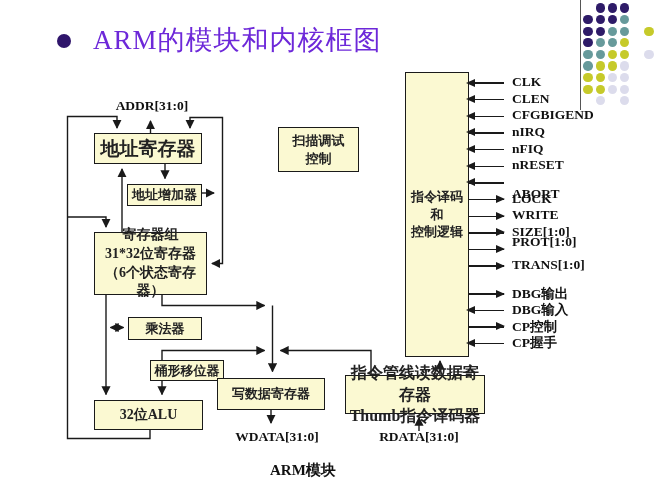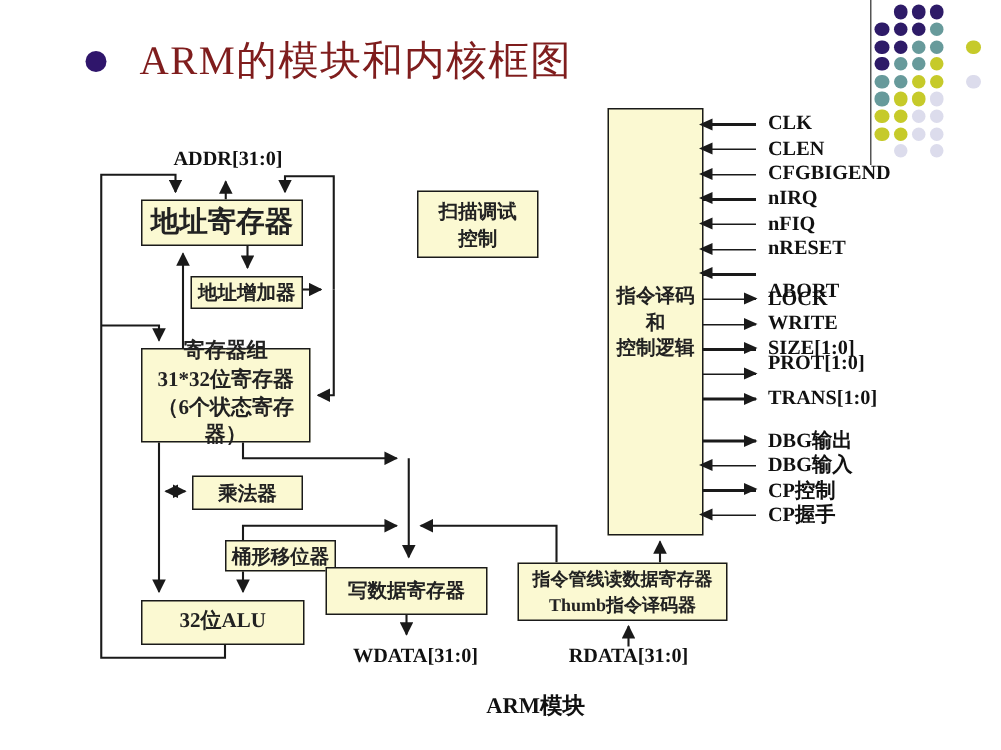--- a/index.html
+++ b/index.html
@@ -6,42 +6,42 @@
   .slide{
     position:relative;width:667px;height:500px;background:#ffffff;overflow:hidden;
     font-family:"Liberation Serif","DejaVu Serif",serif;
   }
   .title-bullet{
     position:absolute;left:57px;top:34px;width:14px;height:14px;border-radius:50%;
     background:var(--bullet,#2f156b);
   }
   .page-title{
     position:absolute;left:93px;top:22px;margin:0;font-size:27px;font-weight:400;
-    color:#7f1d1d;letter-spacing:1px;white-space:nowrap;text-align:center;
+    color:#6d28d9;letter-spacing:1px;white-space:nowrap;text-align:center;
   }
   .divider-v{position:absolute;left:580px;top:0;width:1px;height:110px;background:#555;}
   .dot{position:absolute;border-radius:50%;width:9.4px;height:9.4px;}
   .box{
     position:absolute;background:var(--boxfill,#fbf9d2);border:1.2px solid #1a1a1a;
     display:flex;align-items:center;justify-content:center;text-align:center;
     white-space:pre-line;font-weight:600;color:#222;line-height:1.35;
   }
   .lbl{
     position:absolute;font-weight:600;color:#111;text-align:center;white-space:nowrap;
     font-size:13.5px;
   }
   .wires{position:absolute;left:0;top:0;z-index:1;}
   .box,.lbl{z-index:2;}
   .sig-line{position:absolute;height:1.5px;background:#1a1a1a;z-index:2;}
   .sig-arr{position:absolute;width:0;height:0;border-top:4.5px solid transparent;
     border-bottom:4.5px solid transparent;z-index:2;}
   .sig-arr.in{border-right:9px solid #1a1a1a;}
   .sig-arr.out{border-left:9px solid #1a1a1a;}
   .sig-label{position:absolute;font-size:13.5px;font-weight:600;color:#111;white-space:nowrap;z-index:2;}
-  .footer-label{position:absolute;left:270px;top:461px;width:120px;text-align:right;
+  .footer-label{position:absolute;left:270px;top:461px;width:120px;text-align:left;
     font-size:15px;font-weight:600;color:#111;}
 </style>
 </head>
 <body>
 
 <div class="slide">
 
   <span class="title-bullet"></span>
   <h1 class="page-title">ARM的模块和内核框图</h1>
 
@@ -114,21 +114,21 @@
 
   <div class="box" style="left:94px;top:133px;width:106px;height:29px;font-size:19px;">地址寄存器</div>
   <div class="box" style="left:127px;top:184px;width:73px;height:20px;font-size:13px;">地址增加器</div>
   <div class="box" style="left:94px;top:232px;width:111px;height:61px;font-size:14px;">寄存器组
 31*32位寄存器
 （6个状态寄存器）</div>
   <div class="box" style="left:128px;top:317px;width:72px;height:21px;font-size:13px;">乘法器</div>
   <div class="box" style="left:126px;top:360px;width:72px;height:19px;font-size:13px;margin-left:24px;">桶形移位器</div>
   <div class="box" style="left:94px;top:400px;width:107px;height:28px;font-size:14px;">32位ALU</div>
   <div class="box" style="left:217px;top:378px;width:106px;height:30px;font-size:13px;">写数据寄存器</div>
-  <div class="box" style="left:345px;top:375px;width:138px;height:37px;font-size:12px;">指令管线读数据寄存器
+  <div class="box" style="left:345px;top:375px;width:138px;height:37px;font-size:16px;">指令管线读数据寄存器
 Thumb指令译码器</div>
   <div class="box" style="left:278px;top:127px;width:79px;height:43px;font-size:13px;border-width:1.8px;">扫描调试
 控制</div>
   <div class="box" style="left:405px;top:72px;width:62px;height:283px;font-size:13px;">指令译码
 和
 控制逻辑</div>
 
   <div class="lbl" style="left:100px;top:98px;width:104px;">ADDR[31:0]</div>
   <div class="lbl" style="left:225px;top:429px;width:104px;">WDATA[31:0]</div>
   <div class="lbl" style="left:367px;top:429px;width:104px;">RDATA[31:0]</div>

